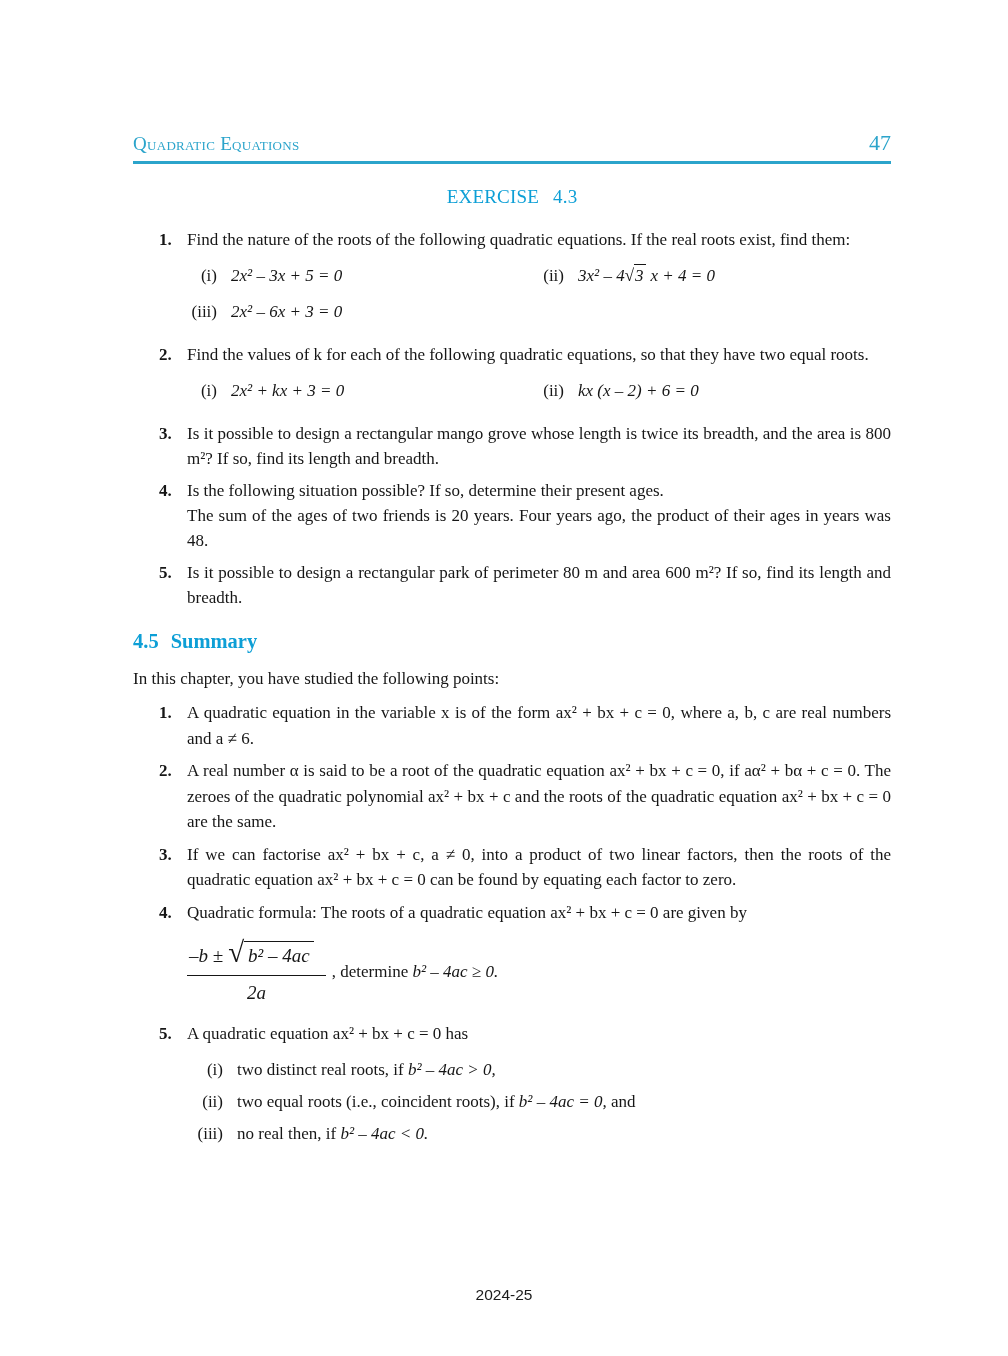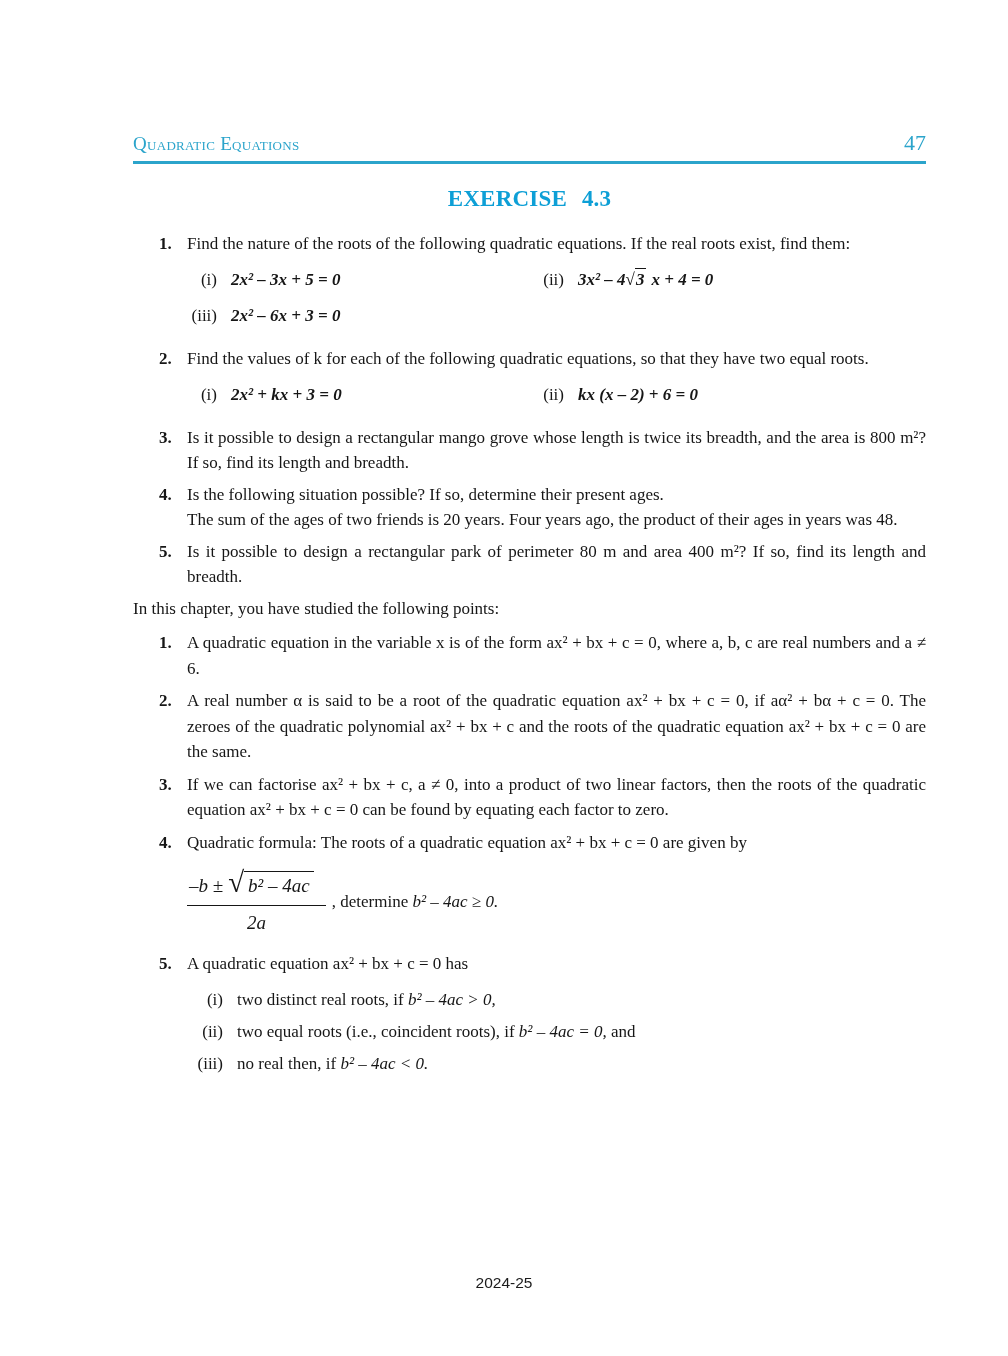--- a/index.html
+++ b/index.html
@@ -3,45 +3,45 @@
 <meta charset="utf-8">
 <style>
   :root{
     --blue-header:#2BA4CB;
     --blue-heading:#0D9FD6;
     --ink:#161616;
   }
   html,body{margin:0;padding:0;background:#ffffff;}
   .page{
     width:1008px;height:1356px;position:relative;box-sizing:border-box;
-    padding:130px 82px 0 133px;background:#ffffff;
+    padding:130px 117px 0 133px;background:#ffffff;
     font-family:"Liberation Serif",serif;font-size:17px;color:var(--ink);
     overflow:hidden;
   }
   
   .page-header{display:flex;justify-content:space-between;align-items:baseline;}
   .chapter-title{font-variant:small-caps;color:var(--blue-header);font-size:19px;letter-spacing:.3px;}
   .page-number{color:var(--blue-header);font-size:22px;}
   .header-rule{height:3px;background:var(--blue-header);margin-top:5px;}
   
   .exercise-title{
-    text-align:center;color:var(--blue-heading);font-size:23px;font-weight:bold;
+    text-align:center;color:var(--blue-heading);font-size:19px;font-weight:normal;
     margin:22px 0 19px;word-spacing:9px;letter-spacing:.2px;
   }
   
   .qa{display:flex;margin-bottom:7px;}
   .qnum{flex:0 0 54px;box-sizing:border-box;padding-left:26px;font-weight:bold;line-height:25px;}
   .qbody{flex:1;min-width:0;}
   .qtext{margin:0;text-align:justify;line-height:25px;}
   .parts-grid{display:flex;margin:11px 0 10px;}
   .part{display:flex;align-items:baseline;line-height:26px;}
   .part.col1{flex:0 0 347px;}
   .part-solo{margin:0 0 10px;}
   .plabel{flex:0 0 30px;text-align:right;margin-right:14px;white-space:nowrap;}
-  .eq{font-style:italic;white-space:nowrap;font-weight:bold;}
+  .eq{font-style:italic;white-space:nowrap;}
   .eq-post{margin-left:5px;}
   .sqrt-wrap{white-space:nowrap;}
   .radical-sign{font-style:normal;}
   .rad{border-top:1.4px solid var(--ink);padding:1px 2px 0 1px;}
   
   .summary-heading{color:var(--blue-heading);font-size:20.5px;font-weight:bold;margin:20px 0 13px;}
   .summary-heading .hnum{margin-right:12px;}
   .summary-intro{margin:0 0 9px;line-height:25px;}
   .pbody{flex:1;min-width:0;text-align:justify;line-height:25.5px;}
   
@@ -54,21 +54,21 @@
   .frac-den{padding-top:4px;text-align:right;}
   .formula-suffix{margin-left:6px;font-size:17px;}
   .suffix-math{font-style:italic;}
   
   .sub-items{margin-top:8px;}
   .sub-item{display:flex;line-height:32px;}
   .slabel{flex:0 0 36px;text-align:right;margin-right:14px;white-space:nowrap;}
   .smath{font-style:italic;}
   
   .page-footer{
-    position:absolute;bottom:64px;left:0;width:100%;text-align:center;
+    position:absolute;bottom:52px;left:0;width:100%;text-align:center;
     font-family:"Liberation Sans",sans-serif;font-size:15.5px;color:#1c1c1c;
   }
 </style>
 </head>
 <body>
 
 <div class="page">
 
   <header class="page-header">
     <span class="chapter-title">Quadratic Equations</span>
@@ -129,26 +129,27 @@
       <span class="qnum">4.</span>
       <div class="qbody">
         <p class="qtext">Is the following situation possible? If so, determine their present ages.</p>
         <p class="qtext">The sum of the ages of two friends is 20 years. Four years ago, the product of their ages in years was 48.</p>
       </div>
     </div>
 
     <div class="qa">
       <span class="qnum">5.</span>
       <div class="qbody">
-        <p class="qtext">Is it possible to design a rectangular park of perimeter 80 m and area 400 m²? If  so, find its length and breadth.</p>
+        <p class="qtext">Is it possible to design a rectangular park of perimeter 80 m and area 600 m²? If  so, find its length and breadth.</p>
       </div>
     </div>
 
   </section>
 
+  <h2 class="summary-heading"><span class="hnum">4.5</span><span>Summary</span></h2>
 
   <p class="summary-intro">In this chapter, you have studied the following points:</p>
 
   <section>
 
     <div class="qa">
       <span class="qnum">1.</span>
       <div class="pbody">A quadratic equation in the variable x is of the form ax² + bx + c = 0, where a, b, c are real numbers and a ≠ 6.</div>
     </div>
 

